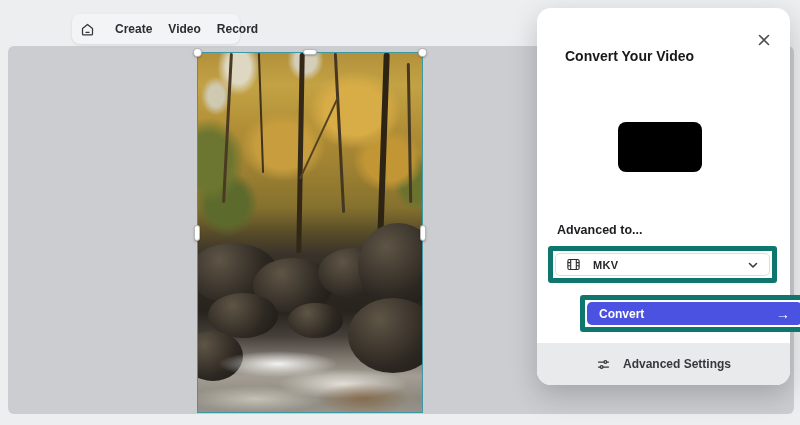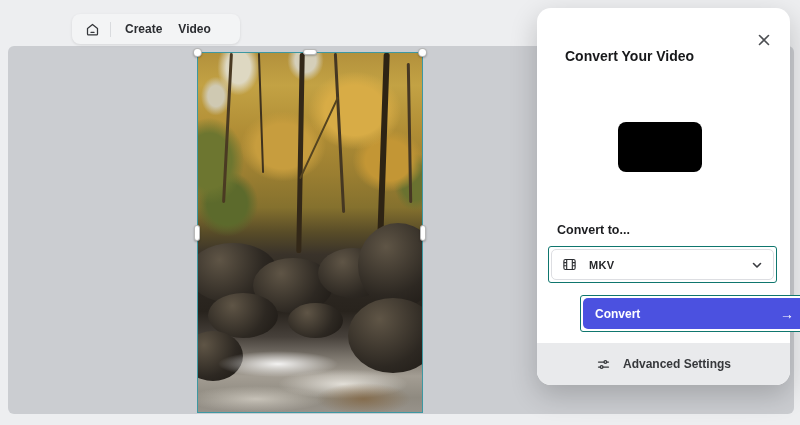--- a/index.html
+++ b/index.html
@@ -94,21 +94,21 @@
   .thumb {
     position:absolute; left:81px; top:114px; width:84px; height:50px;
     background:#000; border-radius:8px;
   }
   .convert-to {
     position:absolute; left:20px; top:215px;
     font-size:12.5px; font-weight:700; color:#1c1d20;
   }
   .hl-box {
     position:absolute; left:11px; width:229px; height:37px;
-    border:1px solid #0f766e; border-radius:3px; padding:2px;
+    border:5px solid #0f766e; border-radius:3px; padding:2px;
     background:#fff;
   }
   .hl-dropdown { top:238px; }
   .hl-button   { top:287px;margin-left:32px; }
   .dropdown {
     width:100%; height:100%; background:#fff;
     border:1px solid #dddee2; border-radius:5px;
     display:flex; align-items:center; padding:0 10px;
     cursor:pointer;
   }
@@ -143,20 +143,21 @@
       <span class="icon">
         <svg width="15" height="15" viewBox="0 0 24 24" fill="none" stroke="currentColor" stroke-width="2" stroke-linecap="round" stroke-linejoin="round">
           <path d="M4 10.5 L12 4 L20 10.5 V19 a1.5 1.5 0 0 1 -1.5 1.5 h-13 A1.5 1.5 0 0 1 4 19 Z"></path>
           <path d="M9.5 16.5 h5"></path>
         </svg>
       </span>
     </div>
     <div class="tb-divider"></div>
     <div class="tb-item">Create</div>
     <div class="tb-item">Video</div>
+    <div class="tb-item">Record</div>
   </div>
 
   <div class="video">
     <div class="art">
 
       <div class="trunk" style="left:28px;top:0;width:3px;height:150px;background:#4a3a22;transform:rotate(3deg);"></div>
       <div class="trunk" style="left:62px;top:0;width:2px;height:120px;background:#3f321e;transform:rotate(-2deg);"></div>
       <div class="trunk" style="left:100px;top:0;width:5px;height:200px;background:#332818;transform:rotate(1deg);"></div>
       <div class="trunk" style="left:140px;top:0;width:3px;height:160px;background:#453722;transform:rotate(-3deg);"></div>
       <div class="trunk" style="left:182px;top:0;width:6px;height:215px;background:#2e2414;transform:rotate(2deg);"></div>
@@ -190,21 +191,21 @@
     <div class="close-btn">
       <span class="icon">
         <svg width="14" height="14" viewBox="0 0 14 14" stroke="currentColor" stroke-width="1.6" stroke-linecap="round">
           <path d="M2.5 2.5 L11.5 11.5 M11.5 2.5 L2.5 11.5"></path>
         </svg>
       </span>
     </div>
 
     <div class="thumb"></div>
 
-    <div class="convert-to">Convert to...</div>
+    <div class="convert-to">Advanced to...</div>
 
     <div class="hl-box hl-dropdown">
       <div class="dropdown">
         <span class="icon">
           <svg width="15" height="15" viewBox="0 0 24 24" fill="none" stroke="#2c2e32" stroke-width="1.8">
             <rect x="3" y="4" width="18" height="16" rx="2.5"></rect>
             <path d="M7.5 4 v16 M16.5 4 v16"></path>
             <path d="M3 9 h4.5 M3 14 h4.5 M16.5 9 H21 M16.5 14 H21"></path>
           </svg>
         </span>

